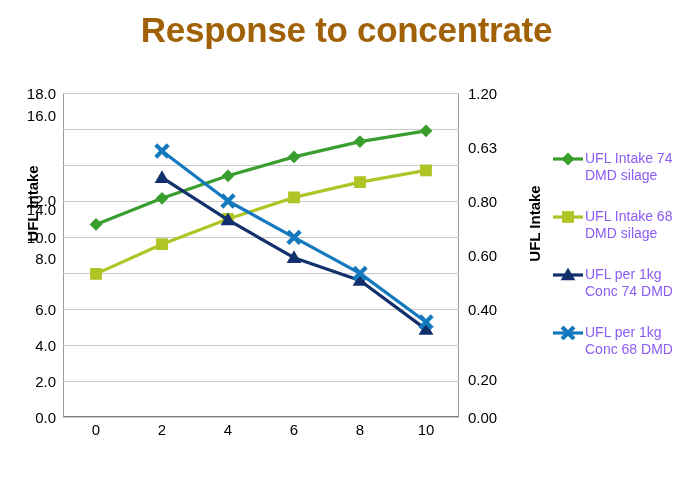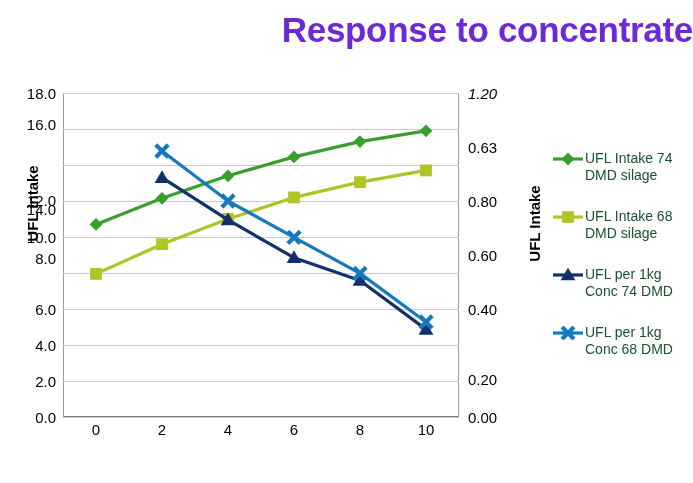--- a/index.html
+++ b/index.html
@@ -18,24 +18,24 @@
     position: relative;
     width: 693px;
     height: 483px;
   }
   
   #chart-title {
     position: absolute;
     left: 0;
     top: 8px;
     width: 693px;
-    text-align: right;
+    text-align: center;
     font-size: 35px;
     font-weight: bold;
-    color: #6d28d9;
+    color: #a16207;
     letter-spacing: -0.3px;
     line-height: 44px;
     white-space: nowrap;
   }
   
   #plot-area {
     position: absolute;
     left: 63px;
     top: 93px;
     width: 396px;
@@ -165,21 +165,21 @@
     position: absolute;
     left: 0;
     top: 2px;
     width: 32px;
     height: 14px;
   }
   .legend-label {
     display: block;
     margin-left: 33px;
     font-size: 14px;
-    color: #14532d;
+    color: #8b5cf6;
     line-height: 17px;
     white-space: pre-line;
   }
 </style>
 </head>
 <body>
 
 <div id="root">
 
   <div id="chart-title">Response to concentrate</div>
@@ -231,32 +231,32 @@
           <path d="M 158.8 101.8 L 171.2 114.2 M 158.8 114.2 L 171.2 101.8" stroke="#1479BE" stroke-width="4.2" stroke-linecap="butt" fill="none"></path>
           <path d="M 224.80000000000004 138.16 L 237.20000000000002 150.55999999999997 M 224.80000000000004 150.55999999999997 L 237.20000000000002 138.16" stroke="#1479BE" stroke-width="4.2" stroke-linecap="butt" fill="none"></path>
           <path d="M 290.8 174.16 L 303.2 186.55999999999997 M 290.8 186.55999999999997 L 303.2 174.16" stroke="#1479BE" stroke-width="4.2" stroke-linecap="butt" fill="none"></path>
           <path d="M 356.8 222.76 L 369.2 235.15999999999997 M 356.8 235.15999999999997 L 369.2 222.76" stroke="#1479BE" stroke-width="4.2" stroke-linecap="butt" fill="none"></path>
         </g>
       </svg>
   </div>
 
   <div id="y-left-ticks">
       <div class="ytick-left" style="top: -7px;">18.0</div>
-      <div class="ytick-left" style="top: 24px; margin-left: 24px;">16.0</div>
+      <div class="ytick-left" style="top: 15px; margin-left: 24px;">16.0</div>
       <div class="ytick-left" style="top: 65px; margin-top: 44px;">14.0</div>
       <div class="ytick-left" style="top: 100px;">12.0</div>
       <div class="ytick-left" style="top: 137px;">10.0</div>
       <div class="ytick-left" style="top: 158px;">8.0</div>
       <div class="ytick-left" style="top: 209px;">6.0</div>
       <div class="ytick-left" style="top: 245px;">4.0</div>
       <div class="ytick-left" style="top: 281px;">2.0</div>
       <div class="ytick-left" style="top: 317px;">0.0</div>
     </div>
   <div id="y-right-ticks">
-      <div class="ytick-right" style="top: -7px; font-style: italic;">1.20</div>
+      <div class="ytick-right" style="top: -7px;">1.20</div>
       <div class="ytick-right" style="top: 47px;">0.63</div>
       <div class="ytick-right" style="top: 101px;">0.80</div>
       <div class="ytick-right" style="top: 155px;">0.60</div>
       <div class="ytick-right" style="top: 209px; text-align: right;">0.40</div>
       <div class="ytick-right" style="top: 279px; text-align: right;">0.20</div>
       <div class="ytick-right" style="top: 317px;">0.00</div>
     </div>
   <div id="x-ticks">
       <div class="xtick" style="left: 33px;">0</div>
       <div class="xtick" style="left: 99px;">2</div>

